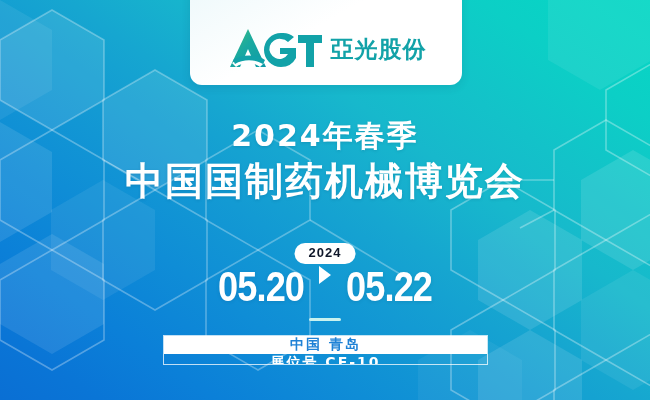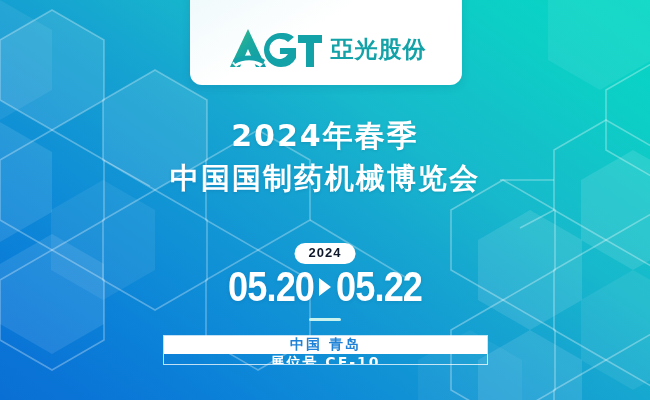--- a/index.html
+++ b/index.html
@@ -91,27 +91,27 @@
   }
   .headline .line1 {
     font-size: 30px;
     font-weight: 700;
     letter-spacing: 2px;
     line-height: 1.2;
     text-shadow: 0 1px 3px rgba(0,60,100,0.18);
     font-family: "DejaVu Sans", "Liberation Sans", sans-serif;
   }
   .headline .line2 {
-    font-size: 29px;
+    font-size: 38px;
     font-weight: 700;
     letter-spacing: 2px;
     line-height: 1.25;
     margin-top: 6px;
     text-shadow: 0 1px 3px rgba(0,60,100,0.18);
-    font-family: Liberation Serif, serif;
+    font-family: Liberation Mono, monospace;
   }
 
   
   .year-pill {
     position: absolute;
     left: 50%;
     top: 243px;
     transform: translateX(-50%);
     background: #ffffff;
     color: #0f172a;
@@ -124,22 +124,23 @@
     font-family: "Liberation Sans", sans-serif;
   }
 
   
   .date-row {
     position: absolute;
     left: 0;
     top: 266px;
     width: 650px;
     display: flex;
-    align-items: center;
+    align-items: flex-start;
     justify-content: center;
+    gap: 10px;
     color: #ffffff;
   }
   .date-text {
     font-size: 42px;
     font-weight: 700;
     letter-spacing: -1px;
     line-height: 1;
     font-family: "Liberation Sans", sans-serif;
     transform: scaleX(0.86);
     text-shadow: 0 1px 4px rgba(0,60,100,0.15);

